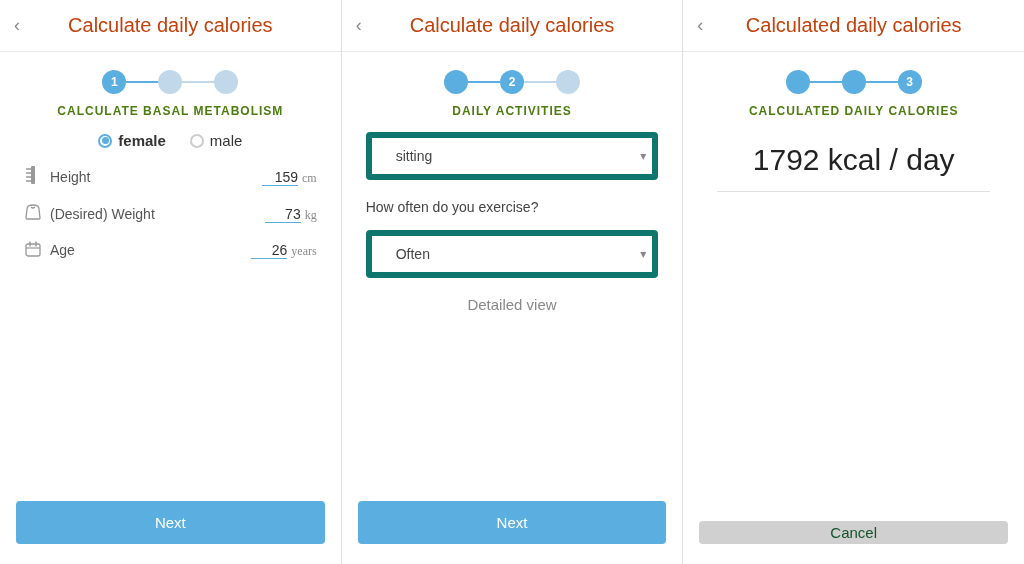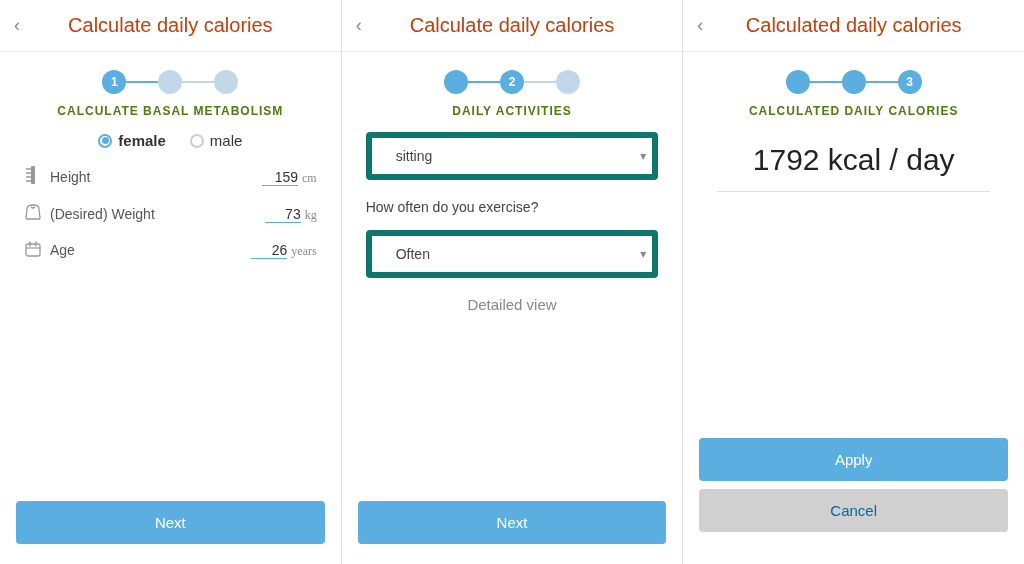--- a/index.html
+++ b/index.html
@@ -180,24 +180,24 @@
       background: #5aafe0;
       color: #fff;
       border: none;
       border-radius: 4px;
       font-size: 15px;
       cursor: pointer;
       text-align: center;
     }
     .btn-secondary {
       width: calc(100% - 32px);
-      margin: 8px 16px 12px;
-      padding: 13px;
+      margin: 8px 16px 0;
+      padding: 3px;
       background: #d0d0d0;
-      color: #0369a1;
+      color: #14532d;
       border: none;
       border-radius: 4px;
       font-size: 15px;
       cursor: pointer;
       text-align: center;
     }
 
     
     .panel2-content {
       width: 100%;
@@ -427,18 +427,17 @@
       </div>
     </div>
 
     <div class="section-title">CALCULATED DAILY CALORIES</div>
 
     <div class="panel-body">
       <div class="kcal-display">1792 kcal / day</div>
       <div class="divider-line"></div>
 
       <div style="flex:1"></div>
-      <button class="btn-primary">Apply</button>
       <button class="btn-secondary">Cancel</button>
     </div>
   </div>
 
 </div>
 
 </body></html>

